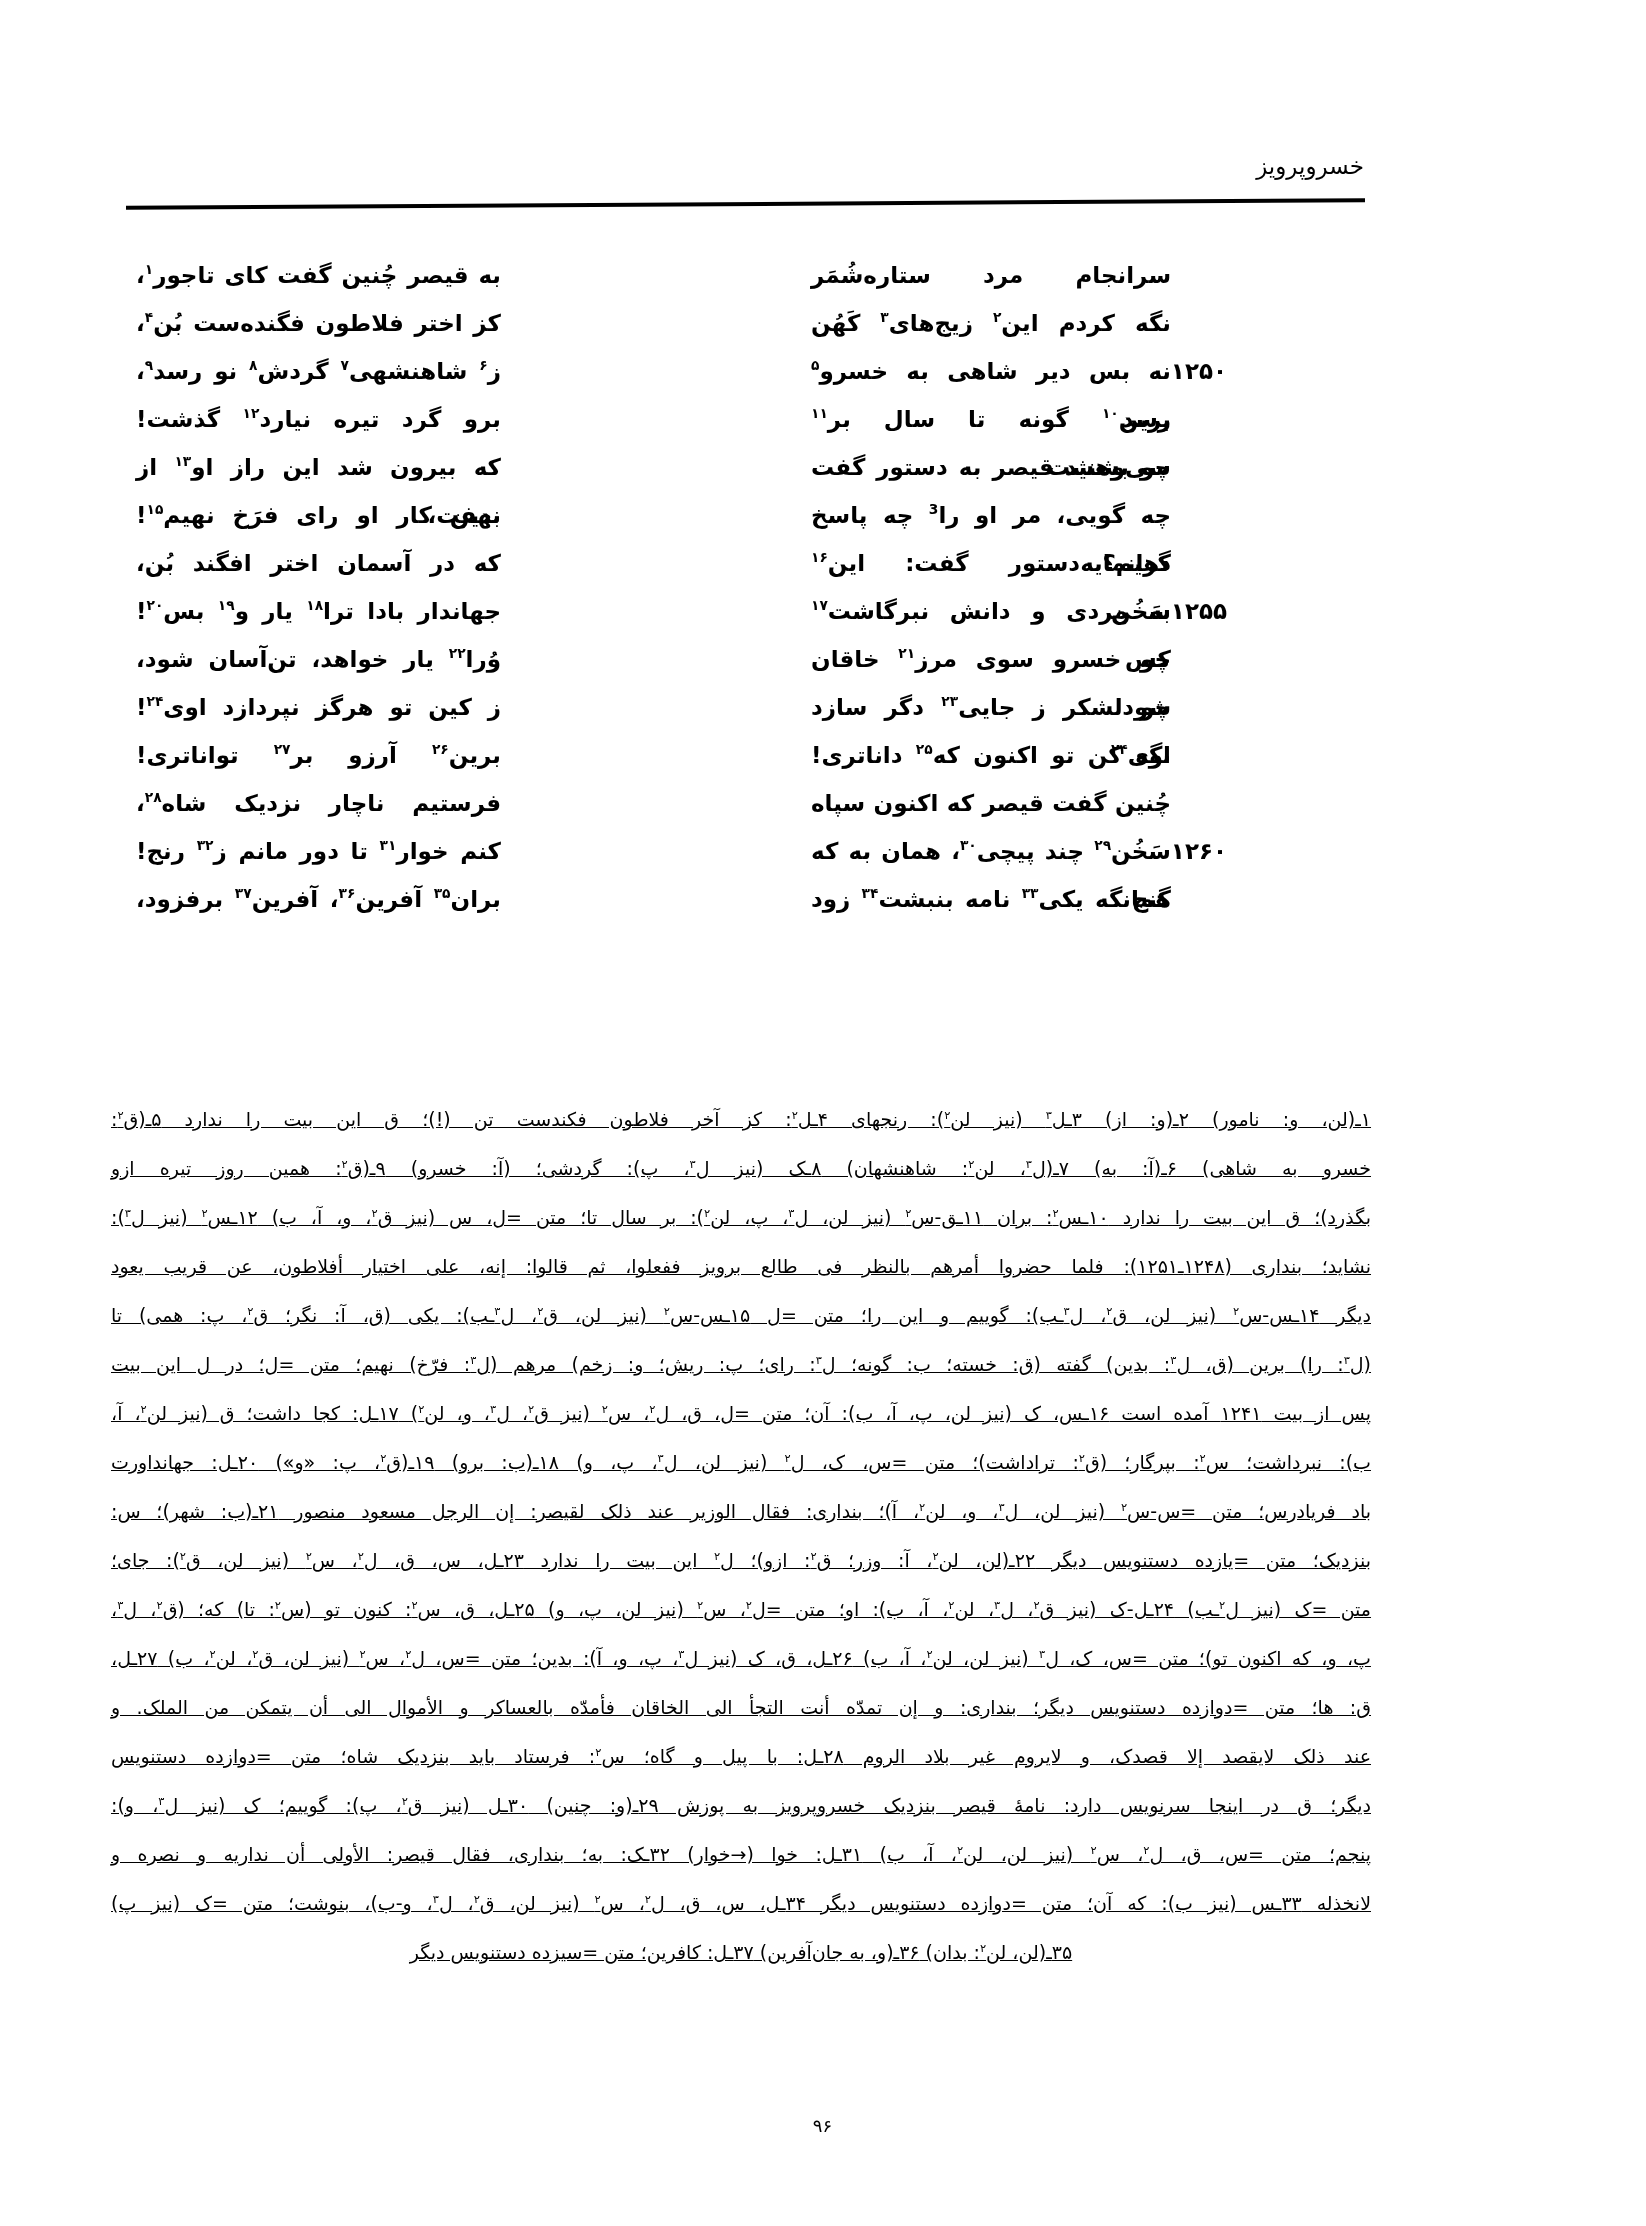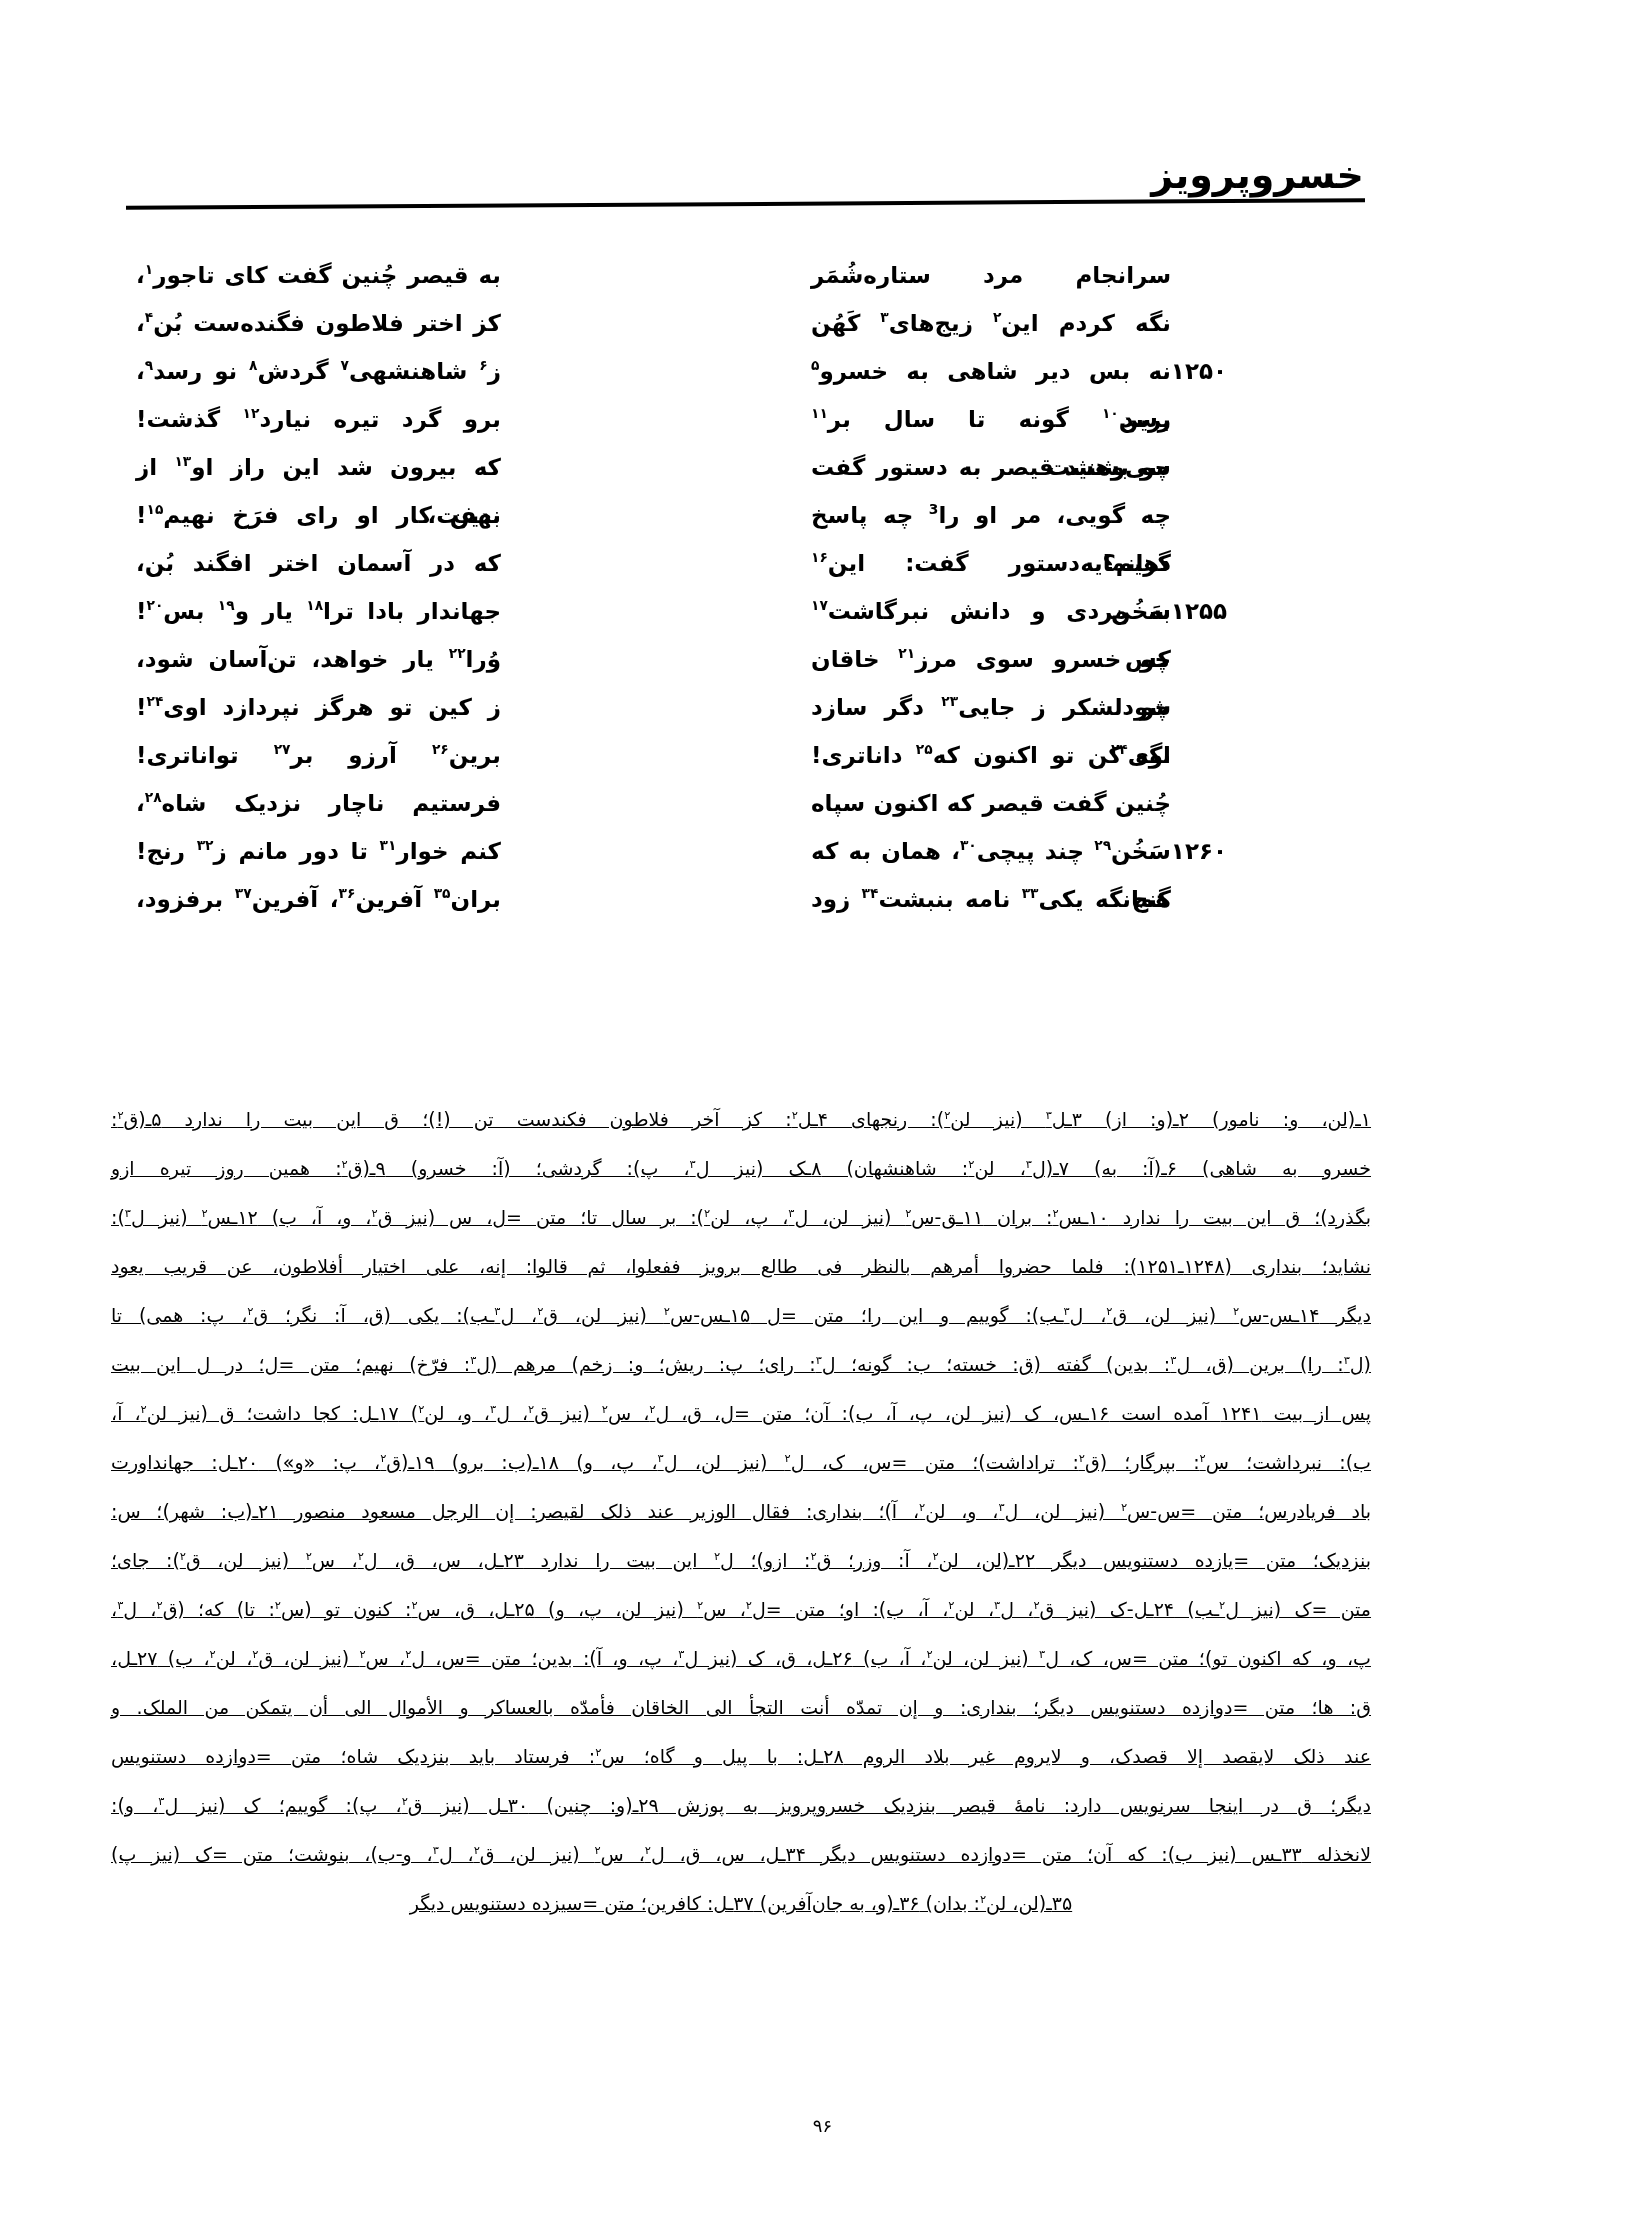--- a/index.html
+++ b/index.html
@@ -10,21 +10,21 @@
     background:#ffffff;
     color:#000;
     font-family:"DejaVu Sans", sans-serif;
     direction:rtl;
     overflow:hidden;
   }
   
   .header-title {
     position:absolute;
     top:153px; right:282px;
-    font-size:38px; font-weight:bold;
+    font-size:23px; font-weight:normal;
     letter-spacing:0.9px;
   }
   .header-rule {
     position:absolute;
     top:202px; left:127px;
     width:1239px; height:3.7px;
     background:#000;
     transform:rotate(-0.35deg);
   }
   
@@ -167,20 +167,21 @@
       <div class="fn-line">(ل<sup>۳</sup>: را) برین (ق، ل<sup>۳</sup>: بدین) گفته (ق: خسته؛ ب: گونه؛ ل<sup>۳</sup>: رای؛ پ: ریش؛ و: زخم) مرهم (ل<sup>۳</sup>: فرّخ) نهیم؛ متن =ل؛ در ل این بیت</div>
       <div class="fn-line">پس از بیت ۱۲۴۱ آمده است ۱۶ـس، ک (نیز لن، پ، آ، ب): آن؛ متن =ل، ق، ل<sup>۲</sup>، س<sup>۲</sup> (نیز ق<sup>۲</sup>، ل<sup>۳</sup>، و، لن<sup>۲</sup>) ۱۷ـل: کجا داشت؛ ق (نیز لن<sup>۲</sup>، آ،</div>
       <div class="fn-line">ب): نبرداشت؛ س<sup>۲</sup>: بپرگار؛ (ق<sup>۲</sup>: تراداشت)؛ متن =س، ک، ل<sup>۲</sup> (نیز لن، ل<sup>۳</sup>، پ، و) ۱۸ـ(ب: برو) ۱۹ـ(ق<sup>۲</sup>، پ: «و») ۲۰ـل: جهانداورت</div>
       <div class="fn-line">باد فریادرس؛ متن =س-س<sup>۲</sup> (نیز لن، ل<sup>۳</sup>، و، لن<sup>۲</sup>، آ)؛ بنداری: فقال الوزیر عند ذلک لقیصر: إن الرجل مسعود منصور ۲۱ـ(ب: شهر)؛ س:</div>
       <div class="fn-line">بنزدیک؛ متن =یازده دستنویس دیگر ۲۲ـ(لن، لن<sup>۲</sup>، آ: وزر؛ ق<sup>۲</sup>: ازو)؛ ل<sup>۲</sup> این بیت را ندارد ۲۳ـل، س، ق، ل<sup>۲</sup>، س<sup>۲</sup> (نیز لن، ق<sup>۲</sup>): جای؛</div>
       <div class="fn-line">متن =ک (نیز ل<sup>۲</sup>ـب) ۲۴ـل-ک (نیز ق<sup>۲</sup>، ل<sup>۳</sup>، لن<sup>۲</sup>، آ، ب): او؛ متن =ل<sup>۲</sup>، س<sup>۲</sup> (نیز لن، پ، و) ۲۵ـل، ق، س<sup>۲</sup>: کنون تو (س<sup>۲</sup>: تا) که؛ (ق<sup>۲</sup>، ل<sup>۳</sup>،</div>
       <div class="fn-line">پ، و، که اکنون تو)؛ متن =س، ک، ل<sup>۳</sup> (نیز لن، لن<sup>۲</sup>، آ، ب) ۲۶ـل، ق، ک (نیز ل<sup>۳</sup>، پ، و، آ): بدین؛ متن =س، ل<sup>۲</sup>، س<sup>۲</sup> (نیز لن، ق<sup>۲</sup>، لن<sup>۲</sup>، ب) ۲۷ـل،</div>
       <div class="fn-line">ق: ها؛ متن =دوازده دستنویس دیگر؛ بنداری: و إن تمدّه أنت التجأ الی الخاقان فأمدّه بالعساکر و الأموال الی أن یتمکن من الملک. و</div>
       <div class="fn-line">عند ذلک لایقصد إلا قصدک، و لایروم غیر بلاد الروم ۲۸ـل: با پیل و گاه؛ س<sup>۲</sup>: فرستاد باید بنزدیک شاه؛ متن =دوازده دستنویس</div>
       <div class="fn-line">دیگر؛ ق در اینجا سرنویس دارد: نامهٔ قیصر بنزدیک خسروپرویز به پوزش ۲۹ـ(و: چنین) ۳۰ـل (نیز ق<sup>۲</sup>، پ): گوییم؛ ک (نیز ل<sup>۳</sup>، و):</div>
+      <div class="fn-line">پنجم؛ متن =س، ق، ل<sup>۲</sup>، س<sup>۲</sup> (نیز لن، لن<sup>۲</sup>، آ، ب) ۳۱ـل: خوا (→خوار) ۳۲ـک: به؛ بنداری، فقال قیصر: الأولی أن نداریه و نصره و</div>
       <div class="fn-line">لانخذله ۳۳ـس (نیز ب): که آن؛ متن =دوازده دستنویس دیگر ۳۴ـل، س، ق، ل<sup>۲</sup>، س<sup>۲</sup> (نیز لن، ق<sup>۲</sup>، ل<sup>۳</sup>، و-ب)، بنوشت؛ متن =ک (نیز پ)</div>
       <div class="fn-line center">۳۵ـ(لن، لن<sup>۲</sup>: بدان) ۳۶ـ(و، به جان‌آفرین) ۳۷ـل: کافرین؛ متن =سیزده دستنویس دیگر</div>
     </div>
 
   <div class="page-number">۹۶</div>
 
 </div>
 
 
 </body></html>

